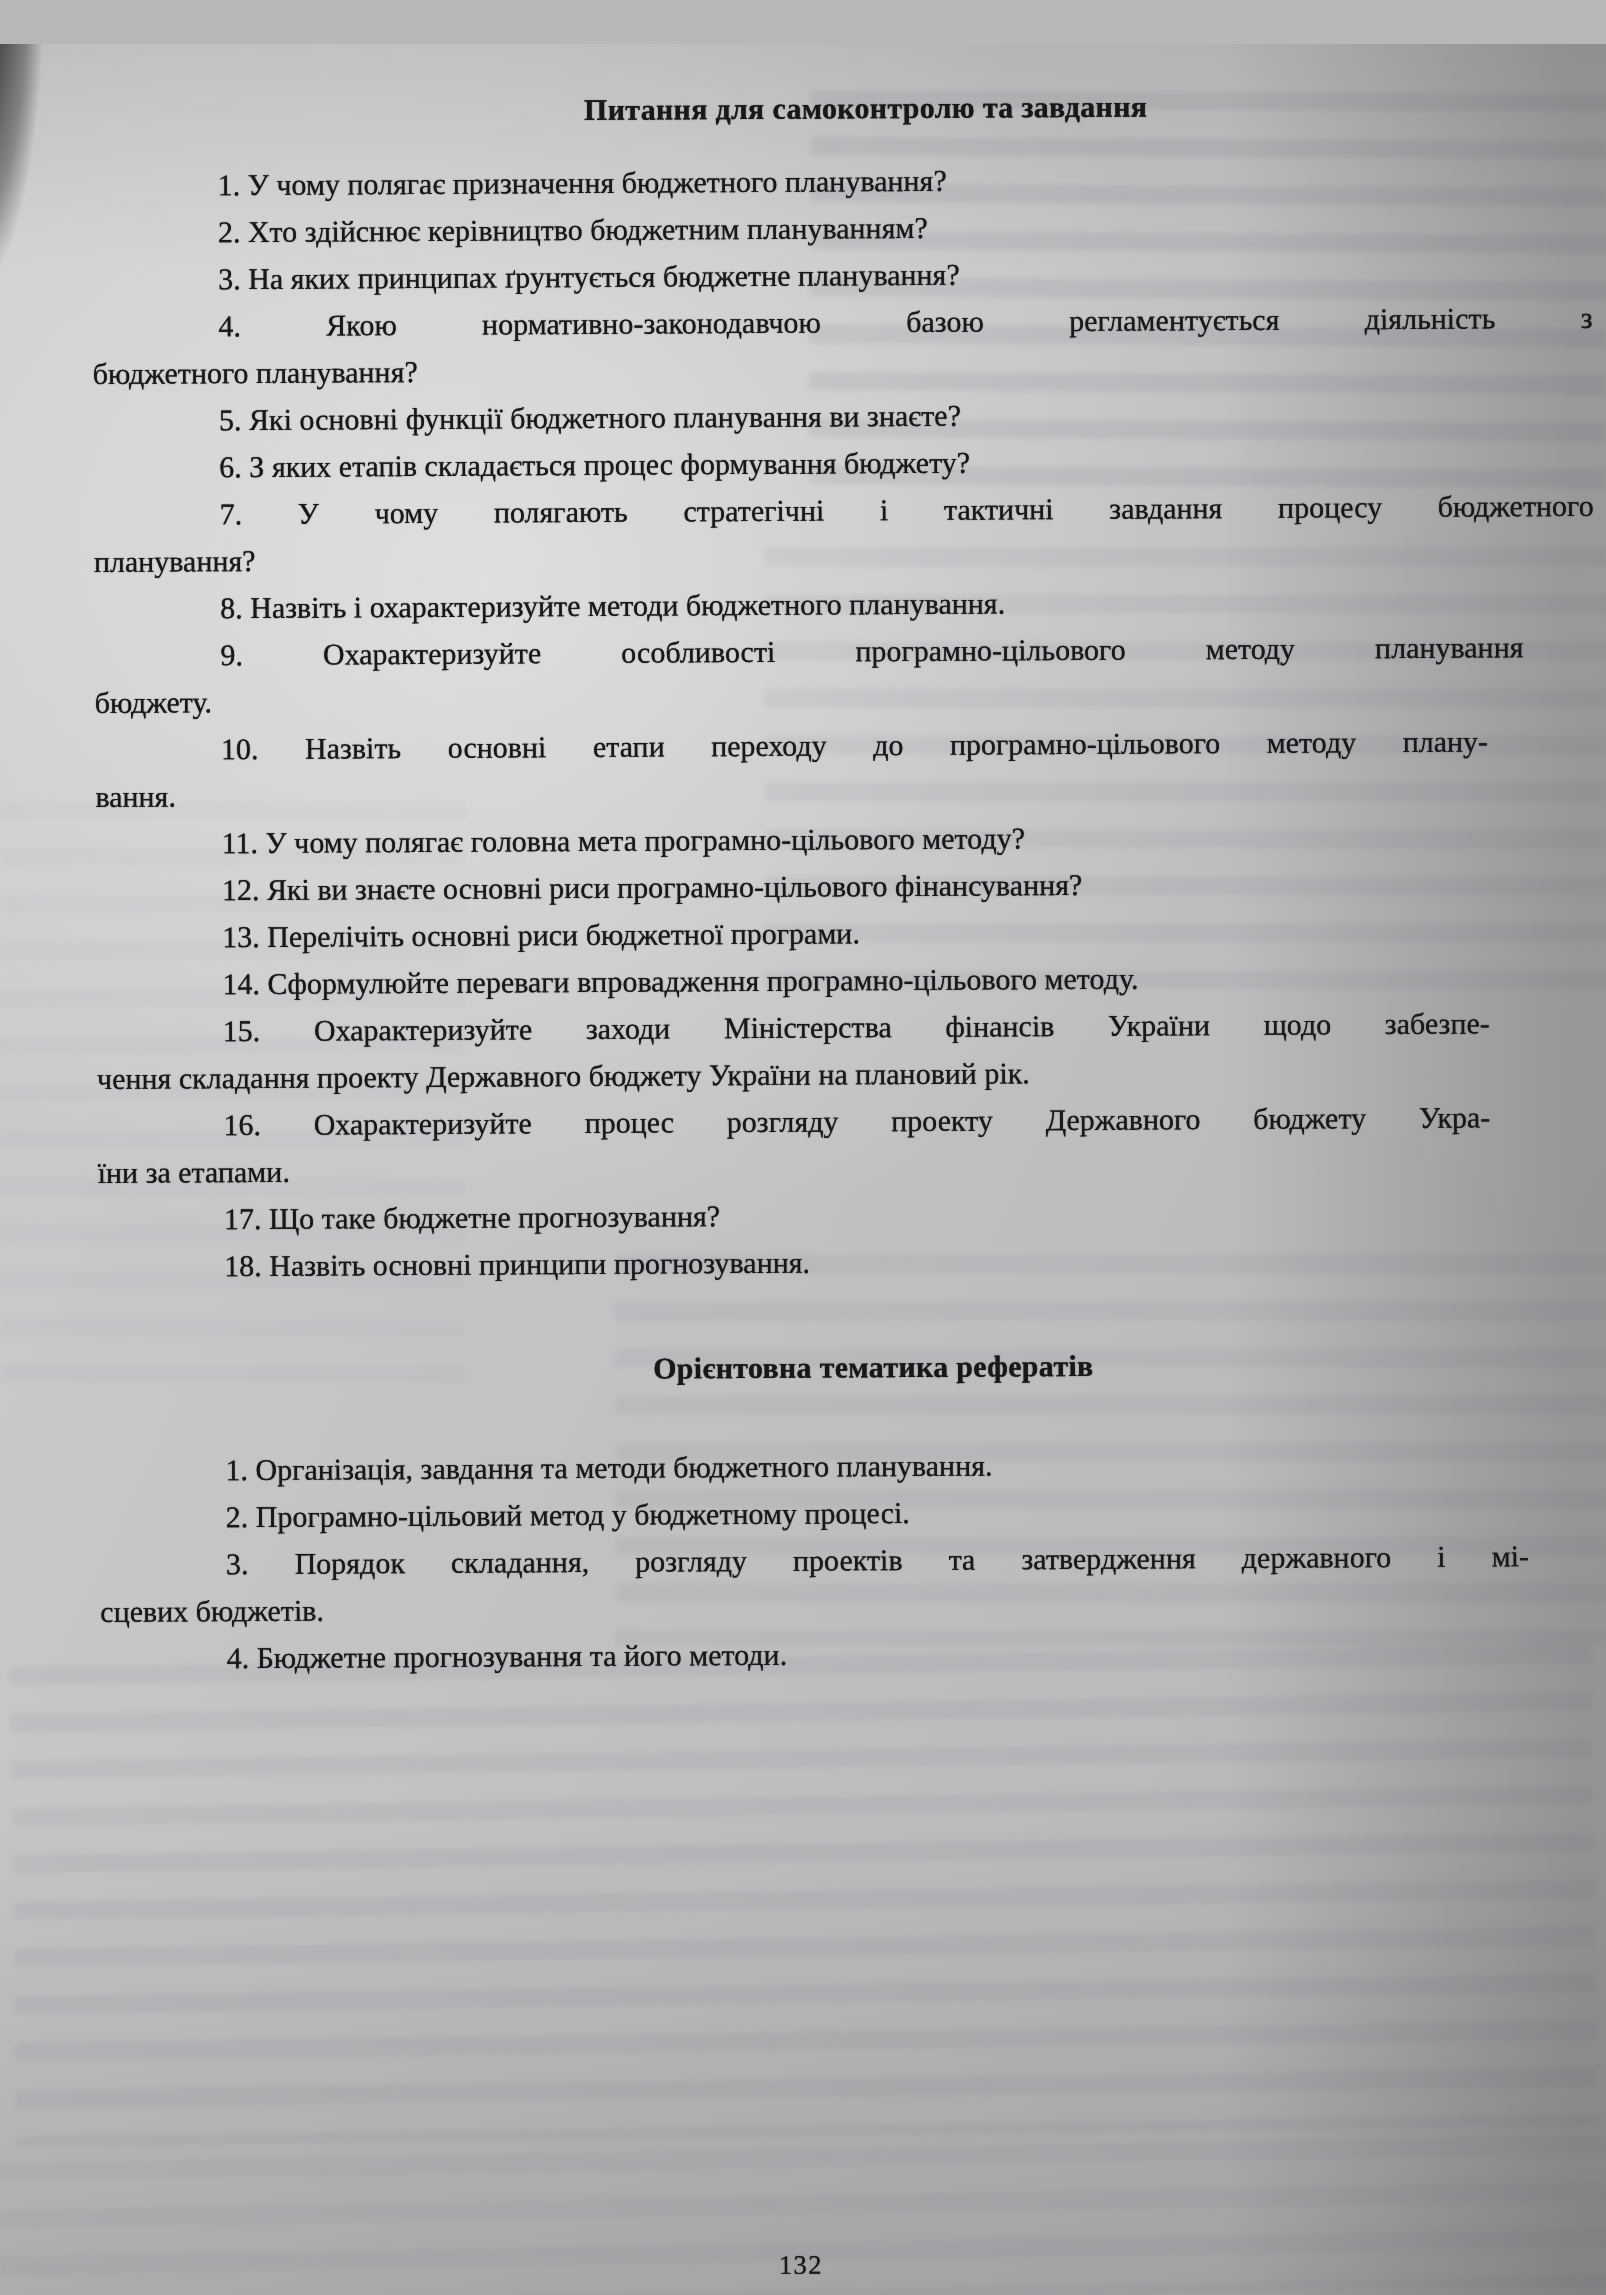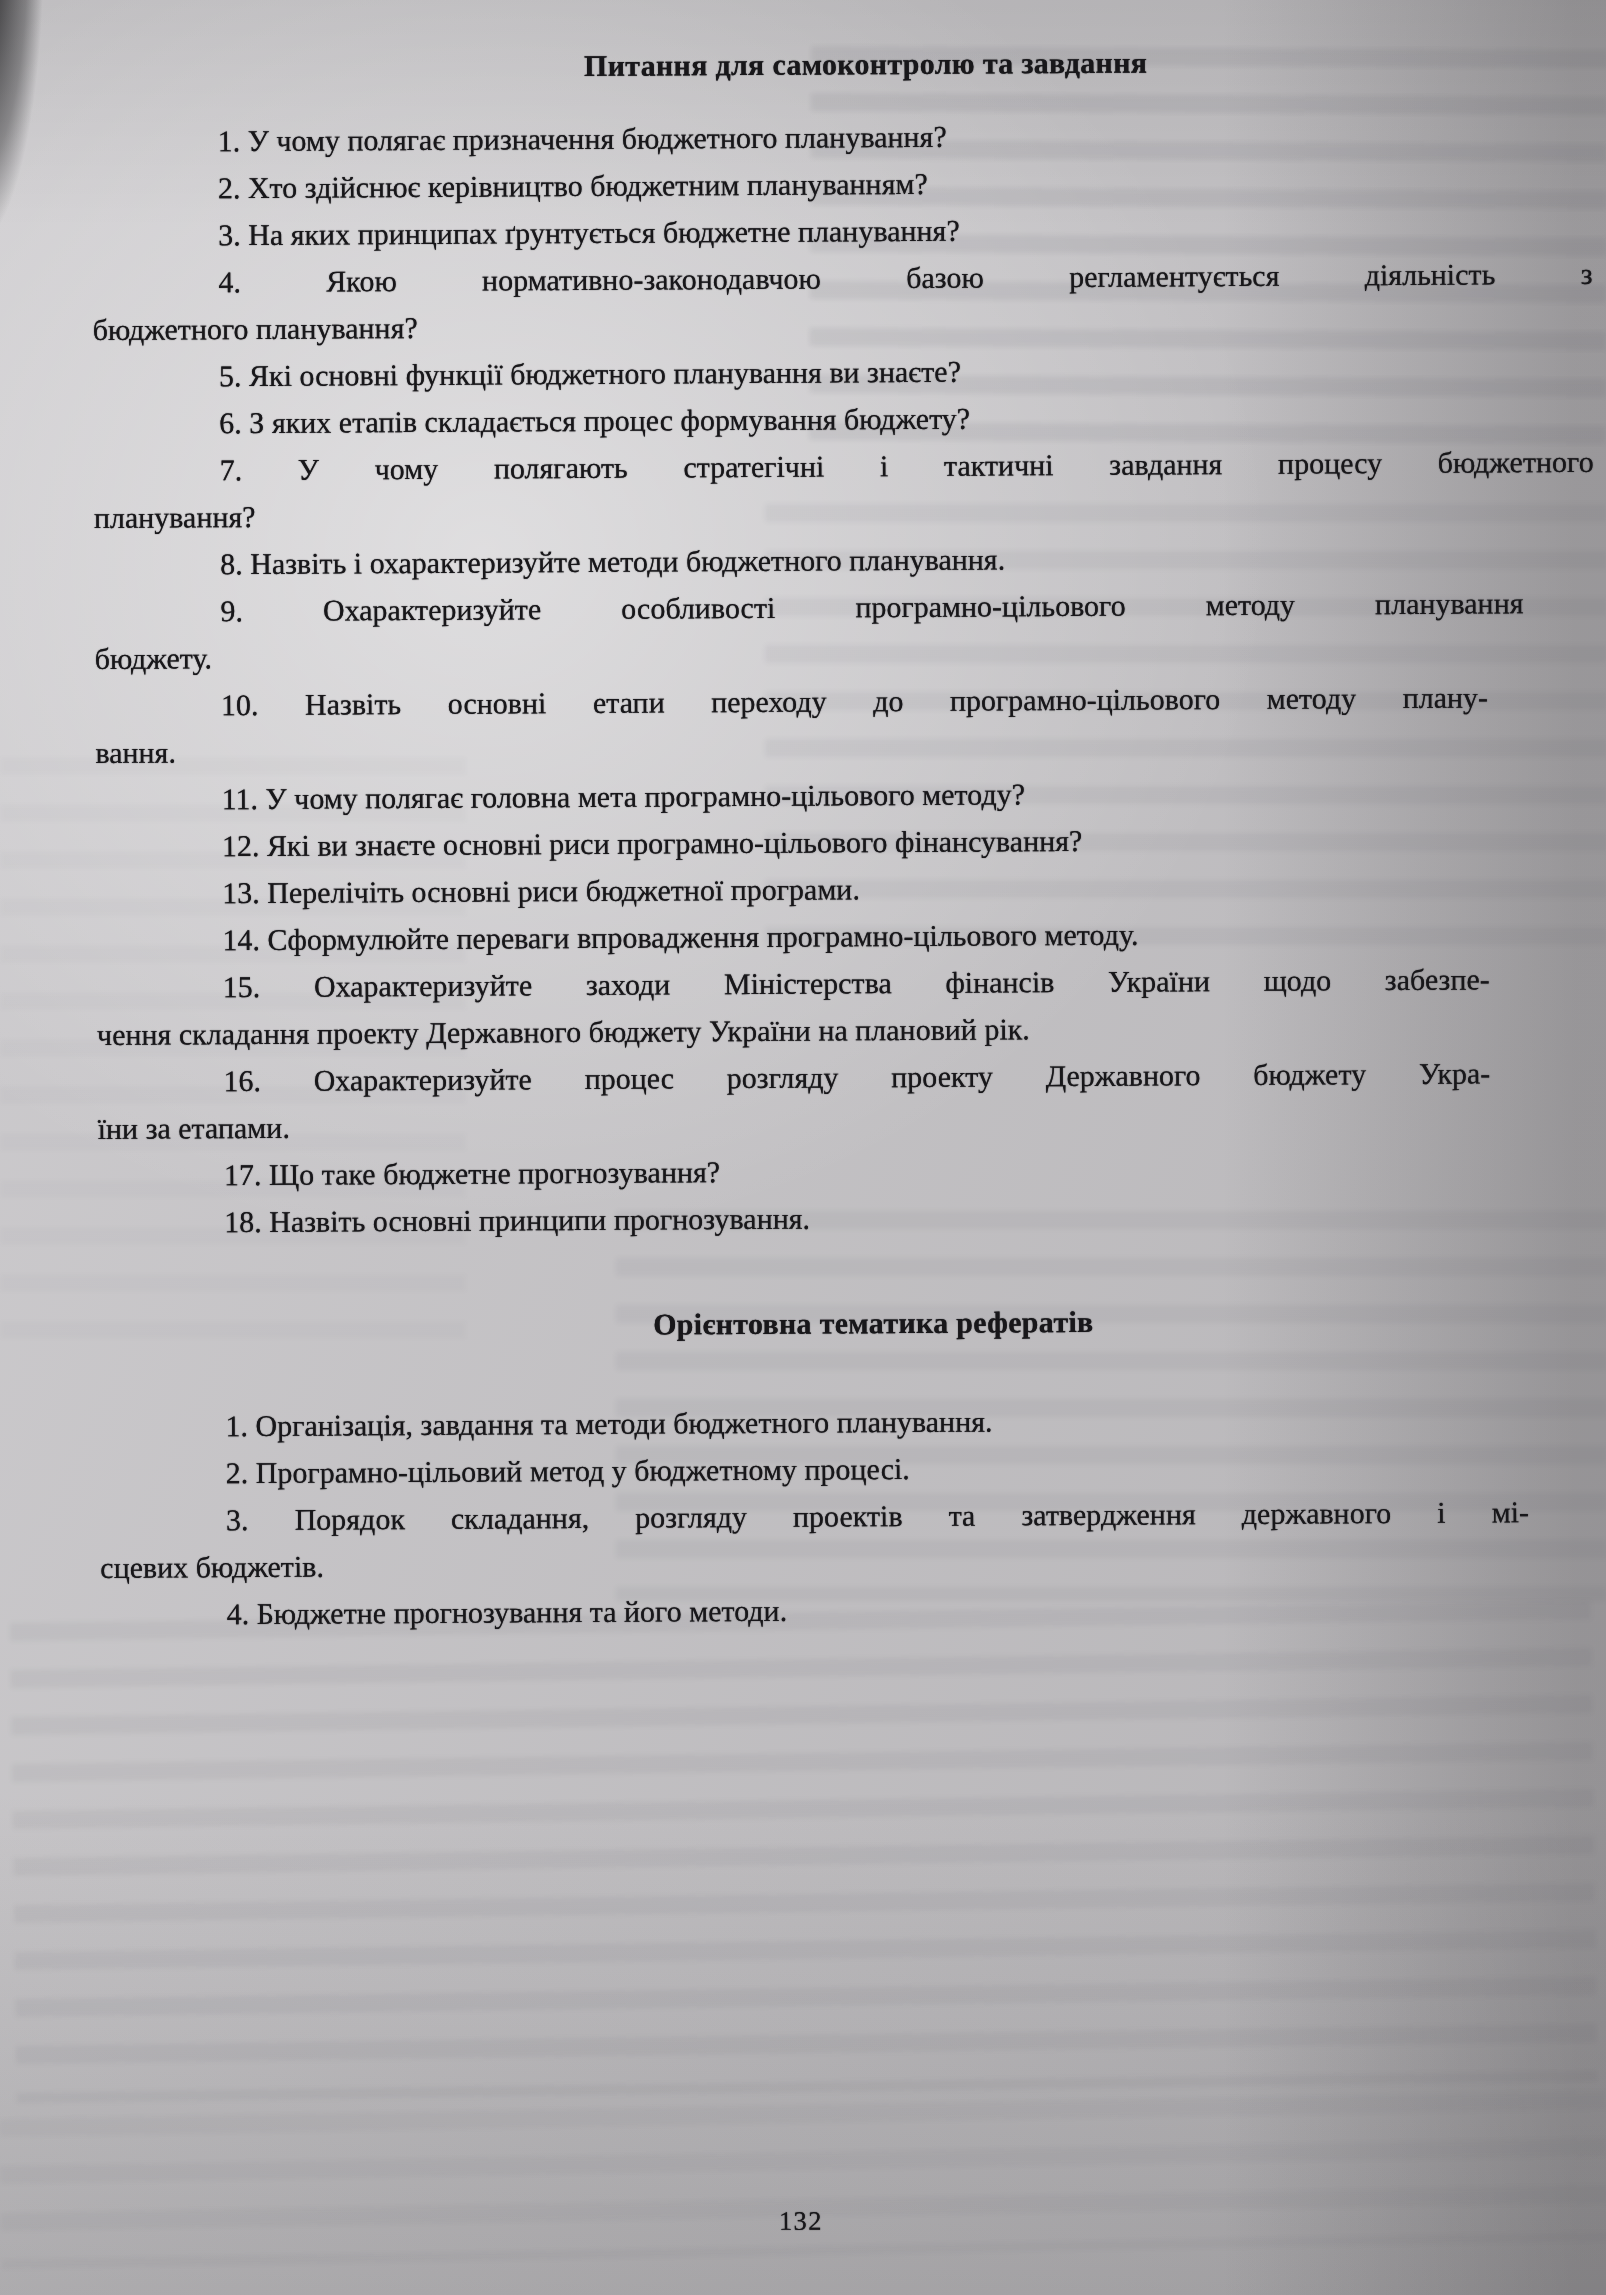--- a/index.html
+++ b/index.html
@@ -9,20 +9,21 @@
     font-family:"Liberation Serif","DejaVu Serif",serif;
   }
   .sheet{
     position:absolute;inset:0;
     background-color:#c8c6c9;
     background-image:
       radial-gradient(ellipse 1101px 972px at 30% 24%, rgba(255,255,255,.42), transparent 72%),
       linear-gradient(to right, rgba(0,0,0,0) 76%, rgba(42,40,42,.24) 98%),
       linear-gradient(to bottom, rgba(0,0,0,.08), rgba(0,0,0,0) 10%, rgba(0,0,0,0) 78%, rgba(28,28,30,.14)),
       linear-gradient(115deg, rgba(255,255,255,.14), rgba(0,0,0,.10));
+    margin-top: 44px;
   }
   
   .edge-shadow{
     position:absolute;left:0;top:0;width:168px;height:583px;pointer-events:none;
     background:radial-gradient(ellipse 97px 415px at -26px -52px, rgba(10,10,12,.95), rgba(10,10,12,.35) 55%, transparent 72%);
   }
   
   .ghost{
     position:absolute;pointer-events:none;
     background:repeating-linear-gradient(to bottom, transparent 0 12.3px, rgba(66,66,78,.11) 12.3px 30px, transparent 30px 47px);

